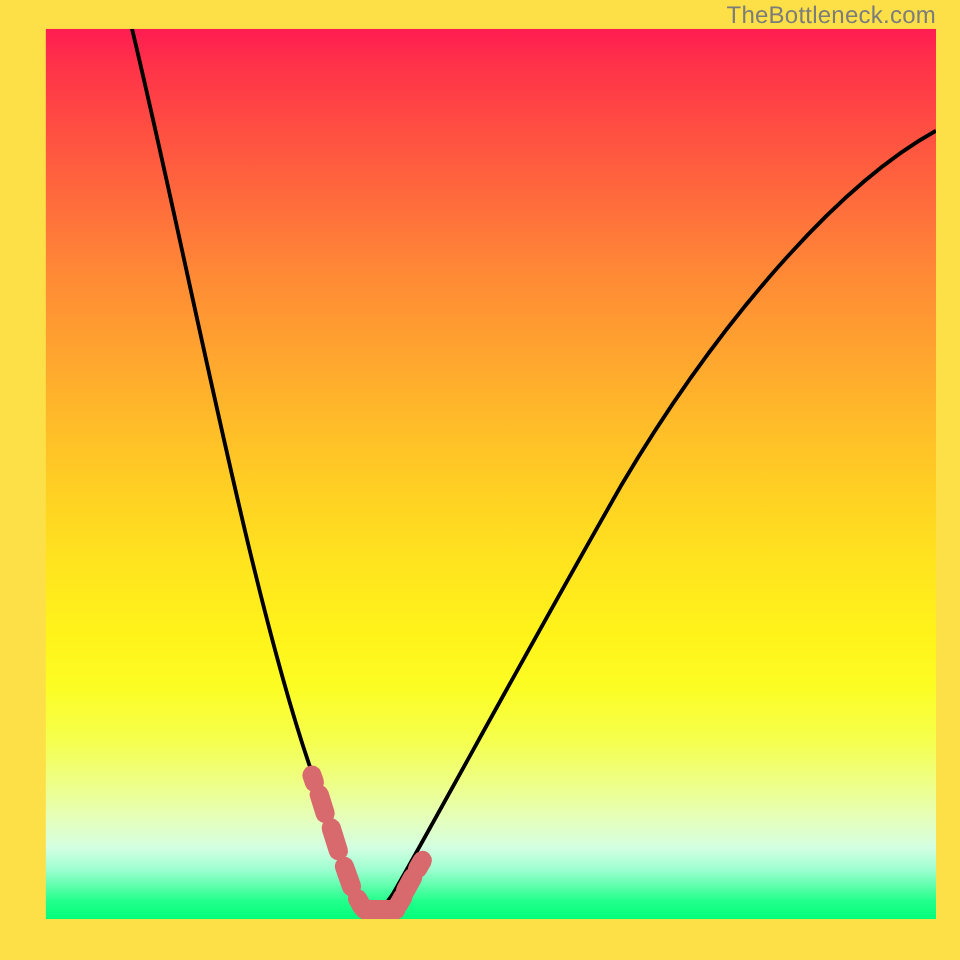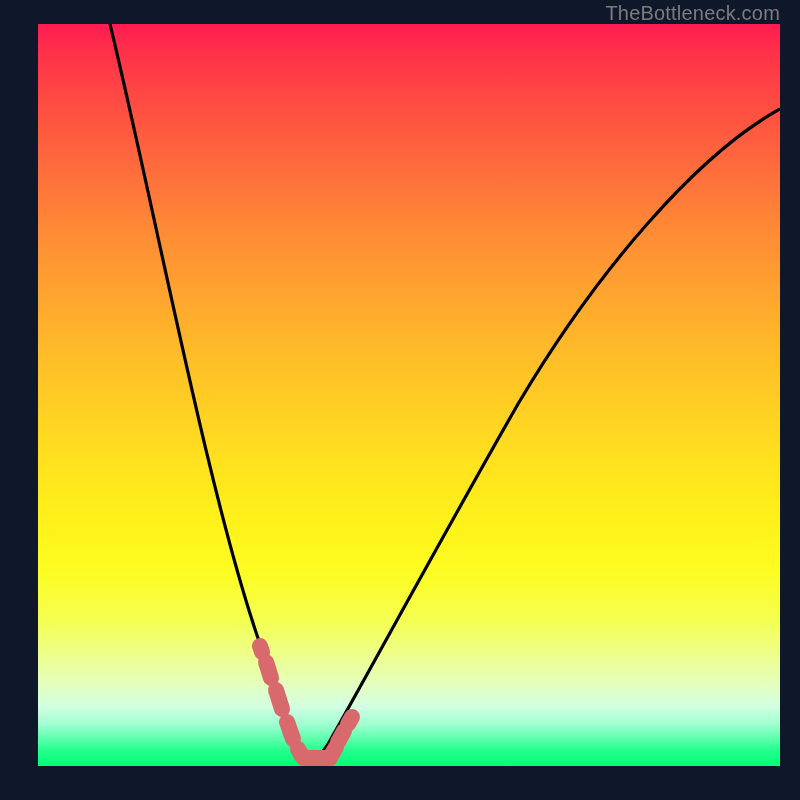--- a/index.html
+++ b/index.html
@@ -10,21 +10,21 @@
     background: #000;
     overflow: hidden;
     font-family: Arial, Helvetica, sans-serif;
   }
   .frame {
     position: absolute;
     top: 0;
     left: 0;
     width: 800px;
     height: 800px;
-    background: #0f172a;
+    background: #fde047;
   }
   .plot {
     position: absolute;
     top: 24px;
     left: 38px;
     width: 742px;
     height: 742px;
     overflow: hidden;
   }
   .gradient {

